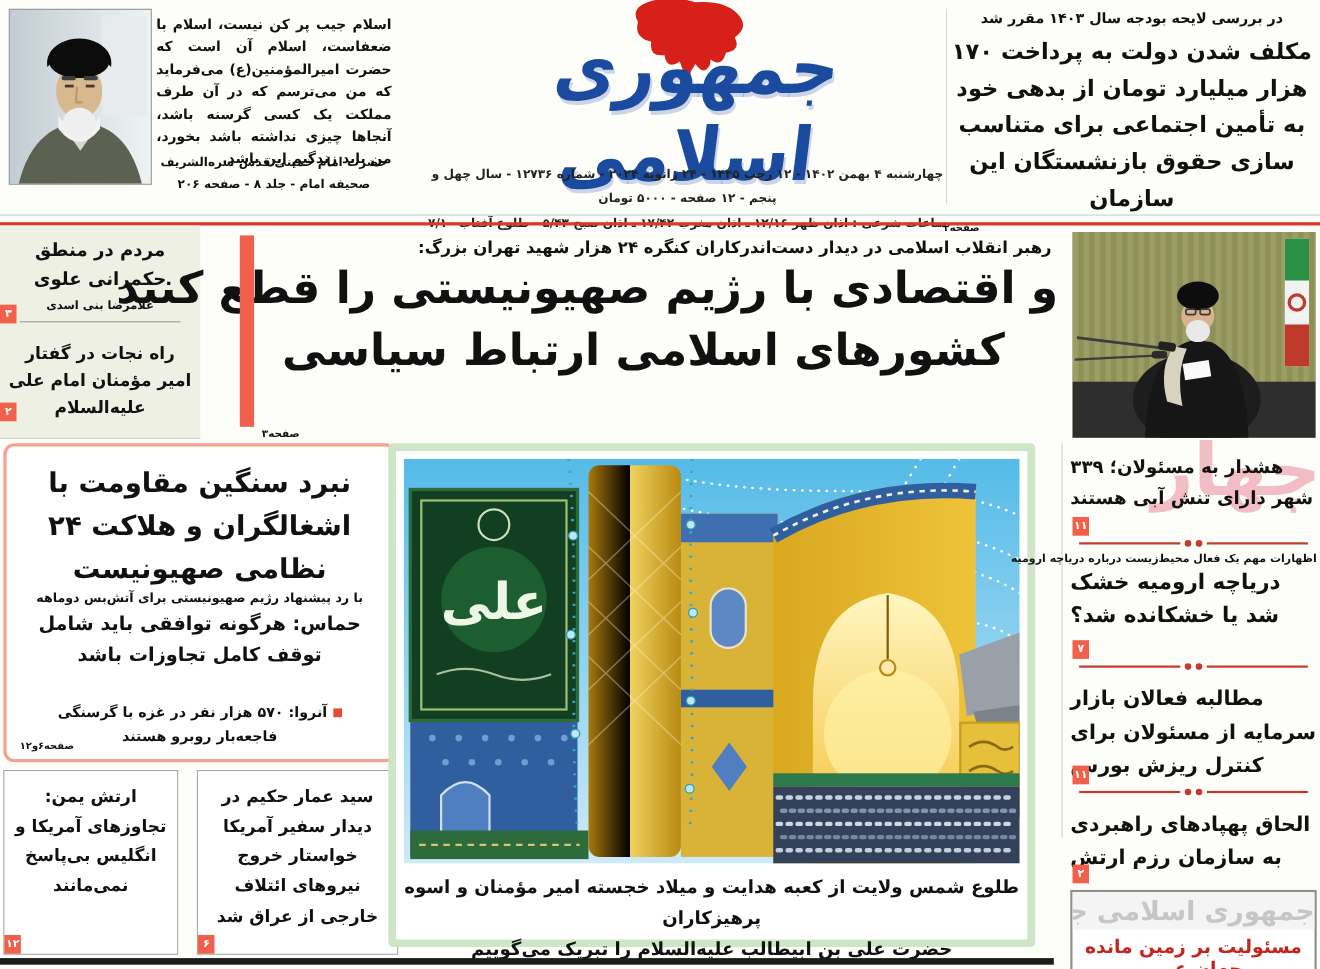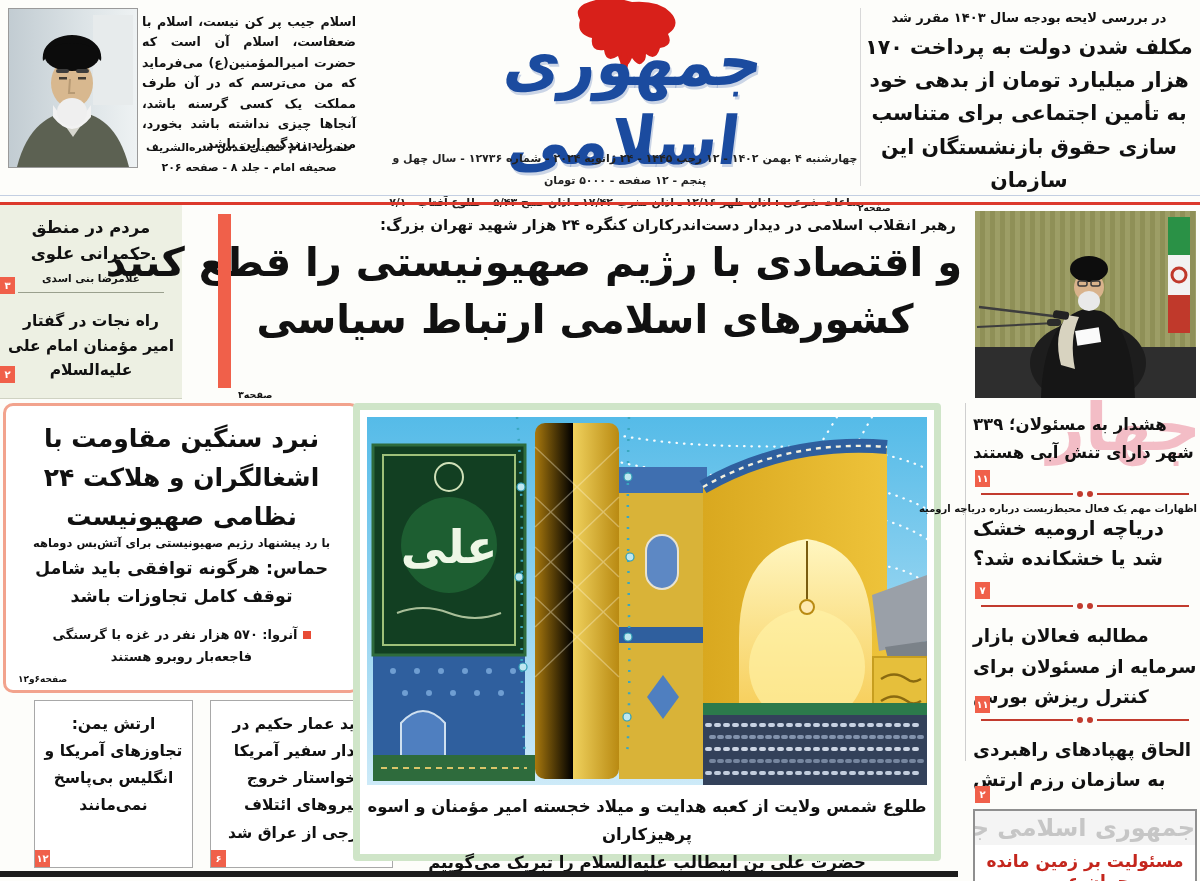--- a/index.html
+++ b/index.html
@@ -47,26 +47,26 @@
   .lead-page{position:absolute;left:30px;bottom:-2px;font-size:9.5px;font-weight:700;}
 
   .leader-photo{position:absolute;left:975px;top:211px;width:221px;height:187px;background:#8b8b52;}
   .leader-photo svg{display:block;width:100%;height:100%;}
 
   
   .gaza{position:absolute;left:3px;top:403px;width:351px;height:284px;border:3px solid #f2a38d;border-radius:10px;background:#fff;}
   .gaza-headline{font-size:25px;font-weight:800;text-align:center;line-height:1.55;margin-top:14px;padding:0 10px;}
   .gaza-kicker{font-size:11.5px;font-weight:700;text-align:center;margin-top:0;}
   .gaza-subhead{font-size:17.5px;font-weight:800;text-align:center;line-height:1.6;margin-top:4px;padding:0 12px;}
-  .gaza-bullet{font-size:13px;font-weight:700;text-align:center;line-height:1.7;margin-top:14px;padding:0 18px;}
+  .gaza-bullet{font-size:13px;font-weight:700;text-align:center;line-height:1.7;margin-top:28px;padding:0 18px;}
   .bullet-sq{display:inline-block;width:8px;height:8px;background:#e84b35;margin-left:5px;}
   .gaza-page{position:absolute;left:12px;bottom:6px;font-size:9px;font-weight:700;margin-top:40px;}
 
   
-  .box{position:absolute;top:700px;height:166px;border:1px solid #a8a8a8;background:#fff;text-align:center;margin-left:31px;}
+  .box{position:absolute;top:700px;height:166px;border:1px solid #a8a8a8;background:#fff;text-align:center;}
   .yemen{left:3px;width:157px;}
   .hakim{left:179px;width:181px;}
   .box-title{font-size:15.5px;font-weight:800;line-height:1.75;padding:10px 8px 0;}
   .box .badge{left:0;bottom:0;}
 
   
   .photo-frame{position:absolute;left:353px;top:403px;width:588px;height:458px;box-sizing:border-box;
                border:7px solid #cfe5c8;border-radius:4px;background:#fff;}
   .shrine{display:block;margin:7px auto 0;width:560px;height:368px;}
   .caption{margin-top:8px;font-size:16.5px;font-weight:800;text-align:center;line-height:1.7;}

